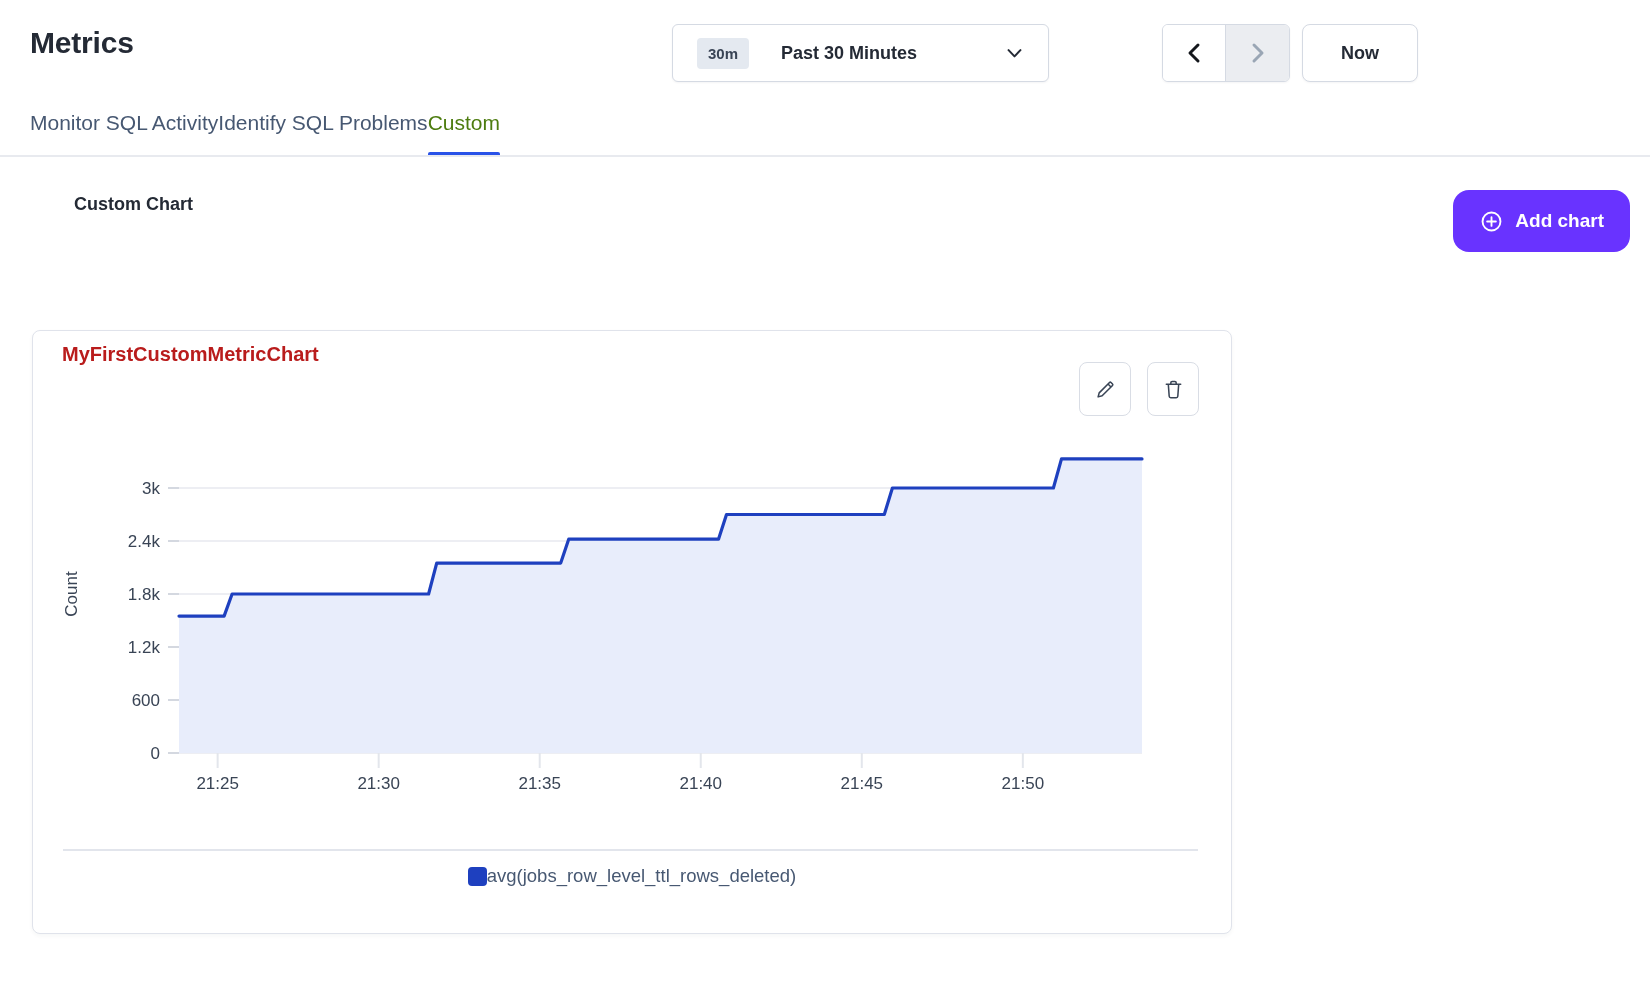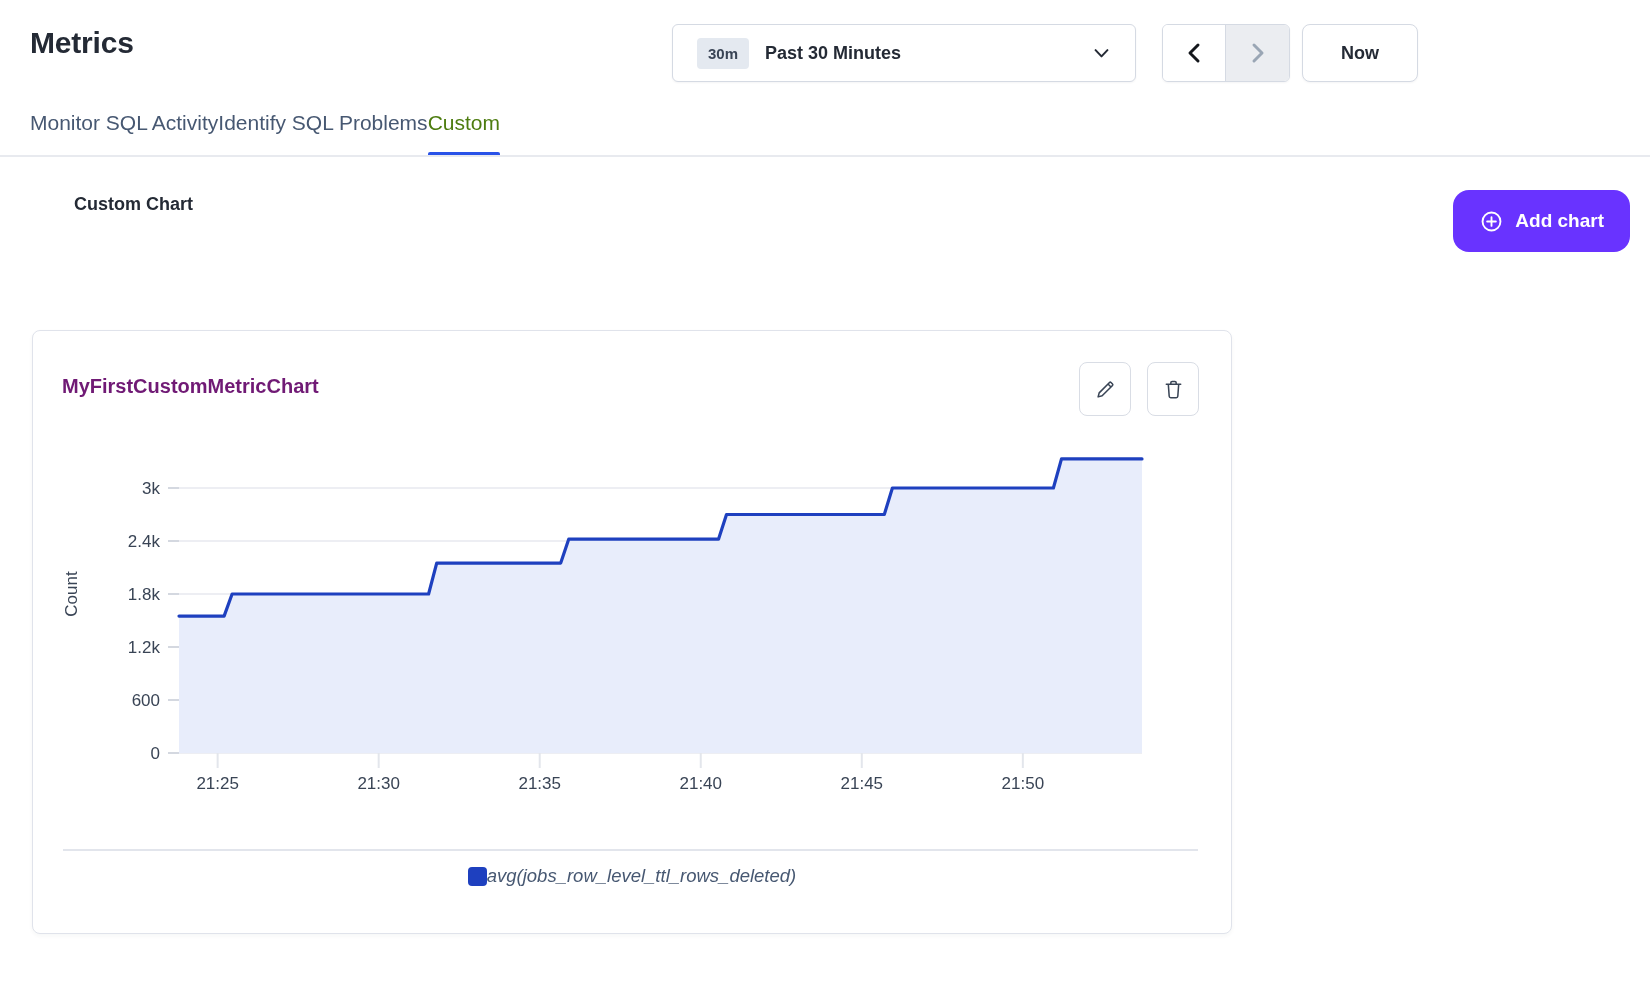--- a/index.html
+++ b/index.html
@@ -4,23 +4,23 @@
 <style>
   * { margin:0; padding:0; box-sizing:border-box; }
   html,body { width:1650px; height:982px; background:#ffffff;
               font-family:"Liberation Sans", sans-serif; }
   #page { position:relative; width:1650px; height:982px; overflow:hidden; background:#fff; }
 
   .page-title { position:absolute; left:30px; top:26px; font-size:30px; font-weight:700;
                 color:#242a35; letter-spacing:-0.2px; }
 
   
-  .time-dropdown { position:absolute; left:672px; top:24px; width:464px; height:58px;
+  .time-dropdown { position:absolute; left:672px; top:24px; width:377px; height:58px;
     background:#fff; border:1px solid #d5dae3; border-radius:6px; display:flex;
-    align-items:center; padding:0 24px; cursor:pointer;
+    align-items:center; padding:0 24px; gap:16px; cursor:pointer;
     box-shadow:0 1px 2px rgba(34,42,53,.05); }
   .time-badge { background:#e4e9f0; color:#394455; font-size:15px; font-weight:700;
     border-radius:4px; padding:8px 11px; line-height:1; }
   .time-label { font-size:18px; font-weight:700; color:#242a35;margin-left:16px; }
   .chev-down { margin-left:auto; width:19px; height:19px; }
 
   .nav-group { position:absolute; left:1162px; top:24px; height:58px; display:flex;
     border:1px solid #d5dae3; border-radius:6px; overflow:hidden; background:#fff;
     box-shadow:0 1px 2px rgba(34,42,53,.05); }
   .nav-btn { width:63px; height:100%; background:#fff; border:none; display:flex;
@@ -51,35 +51,35 @@
 
   .add-chart { position:absolute; right:20px; top:190px; height:62px; padding:0 26px;
     display:flex; align-items:center; gap:11px; background:#6933ff; color:#fff;
     font-size:19px; font-weight:600; border:none; border-radius:16px; cursor:pointer;
     font-family:"Liberation Sans", sans-serif; }
 
   
   .card { position:absolute; left:32px; top:330px; width:1200px; height:604px;
     background:#fff; border:1px solid #e0e3eb; border-radius:8px;
     box-shadow:0 2px 4px rgba(34,42,53,.04); }
-  .card-title { position:absolute; left:29px; top:44px; font-size:20px; font-weight:700;
-    color:#701a75; }
+  .card-title { position:absolute; left:29px; top:12px; font-size:20px; font-weight:700;
+    color:#b91c1c; }
   .icon-btn { position:absolute; top:31px; width:52px; height:54px; background:#fff;
     border:1px solid #d9dde5; border-radius:8px; display:flex; align-items:center;
     justify-content:center; cursor:pointer; }
   .icon-btn.edit { left:1046px; }
   .icon-btn.del  { left:1114px; }
 
   #chart { position:absolute; left:10px; top:95px; width:1150px; height:372px; }
   svg text { font-family:"Liberation Sans", sans-serif; }
 
   .card-divider { position:absolute; left:30px; top:518px; width:1135px; height:2px;
     background:#e2e5ec; }
   .legend { position:absolute; left:0; top:534px; width:100%; display:flex;
-    justify-content:center; align-items:center; gap:0;font-style:italic; }
+    justify-content:center; align-items:center; gap:0; }
   .legend-swatch { width:19px; height:19px; border-radius:4px; background:#1e40bf; }
   .legend-label { font-size:18.5px; color:#475872; }
 </style>
 </head>
 <body>
 
 <div id="page">
 
   <h1 class="page-title">Metrics</h1>
 

